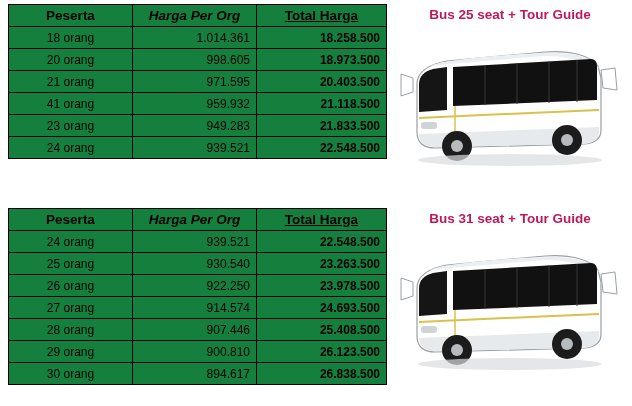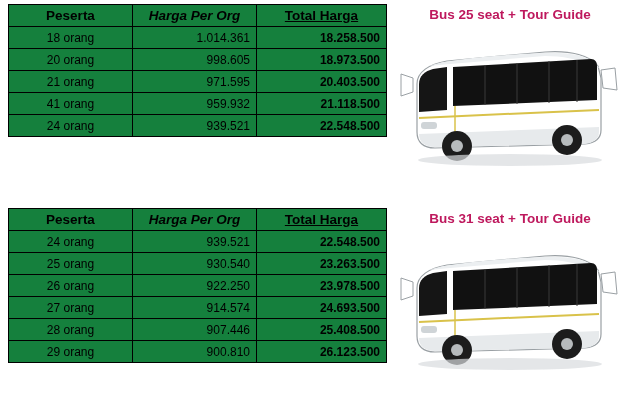--- a/index.html
+++ b/index.html
@@ -106,20 +106,25 @@
           <td class="peserta">21 orang</td>
           <td class="harga">971.595</td>
           <td class="total">20.403.500</td>
         </tr>
         <tr>
           <td class="peserta">41 orang</td>
           <td class="harga">959.932</td>
           <td class="total">21.118.500</td>
         </tr>
         <tr>
+          <td class="peserta">23 orang</td>
+          <td class="harga">949.283</td>
+          <td class="total">21.833.500</td>
+        </tr>
+        <tr>
           <td class="peserta">24 orang</td>
           <td class="harga">939.521</td>
           <td class="total">22.548.500</td>
         </tr>
       </tbody>
     </table>
 
     <div class="bus-panel">
       <div class="bus-title">Bus 25 seat + Tour Guide</div>
       <div class="bus-image">
@@ -193,20 +198,25 @@
         </tr>
         <tr>
           <td class="peserta">28 orang</td>
           <td class="harga">907.446</td>
           <td class="total">25.408.500</td>
         </tr>
         <tr>
           <td class="peserta">29 orang</td>
           <td class="harga">900.810</td>
           <td class="total">26.123.500</td>
+        </tr>
+        <tr>
+          <td class="peserta">30 orang</td>
+          <td class="harga">894.617</td>
+          <td class="total">26.838.500</td>
         </tr>
       </tbody>
     </table>
 
     <div class="bus-panel">
       <div class="bus-title">Bus 31 seat + Tour Guide</div>
       <div class="bus-image">
         <svg width="230" height="150" viewBox="0 0 230 150" xmlns="http://www.w3.org/2000/svg">
           <path d="M22 58 C22 46 34 38 52 35 L150 26 C176 24 196 30 203 40 L206 52 L206 104 C206 112 200 117 190 118 L40 122 C28 122 22 116 22 106 Z" fill="#ffffff" stroke="#9aa0a4" stroke-width="1.2"></path>
           <path d="M34 40 C52 33 120 27 160 27 C182 27 198 32 204 42 L196 41 C186 33 166 30 150 30 L55 38 Z" fill="#eceff1"></path>

